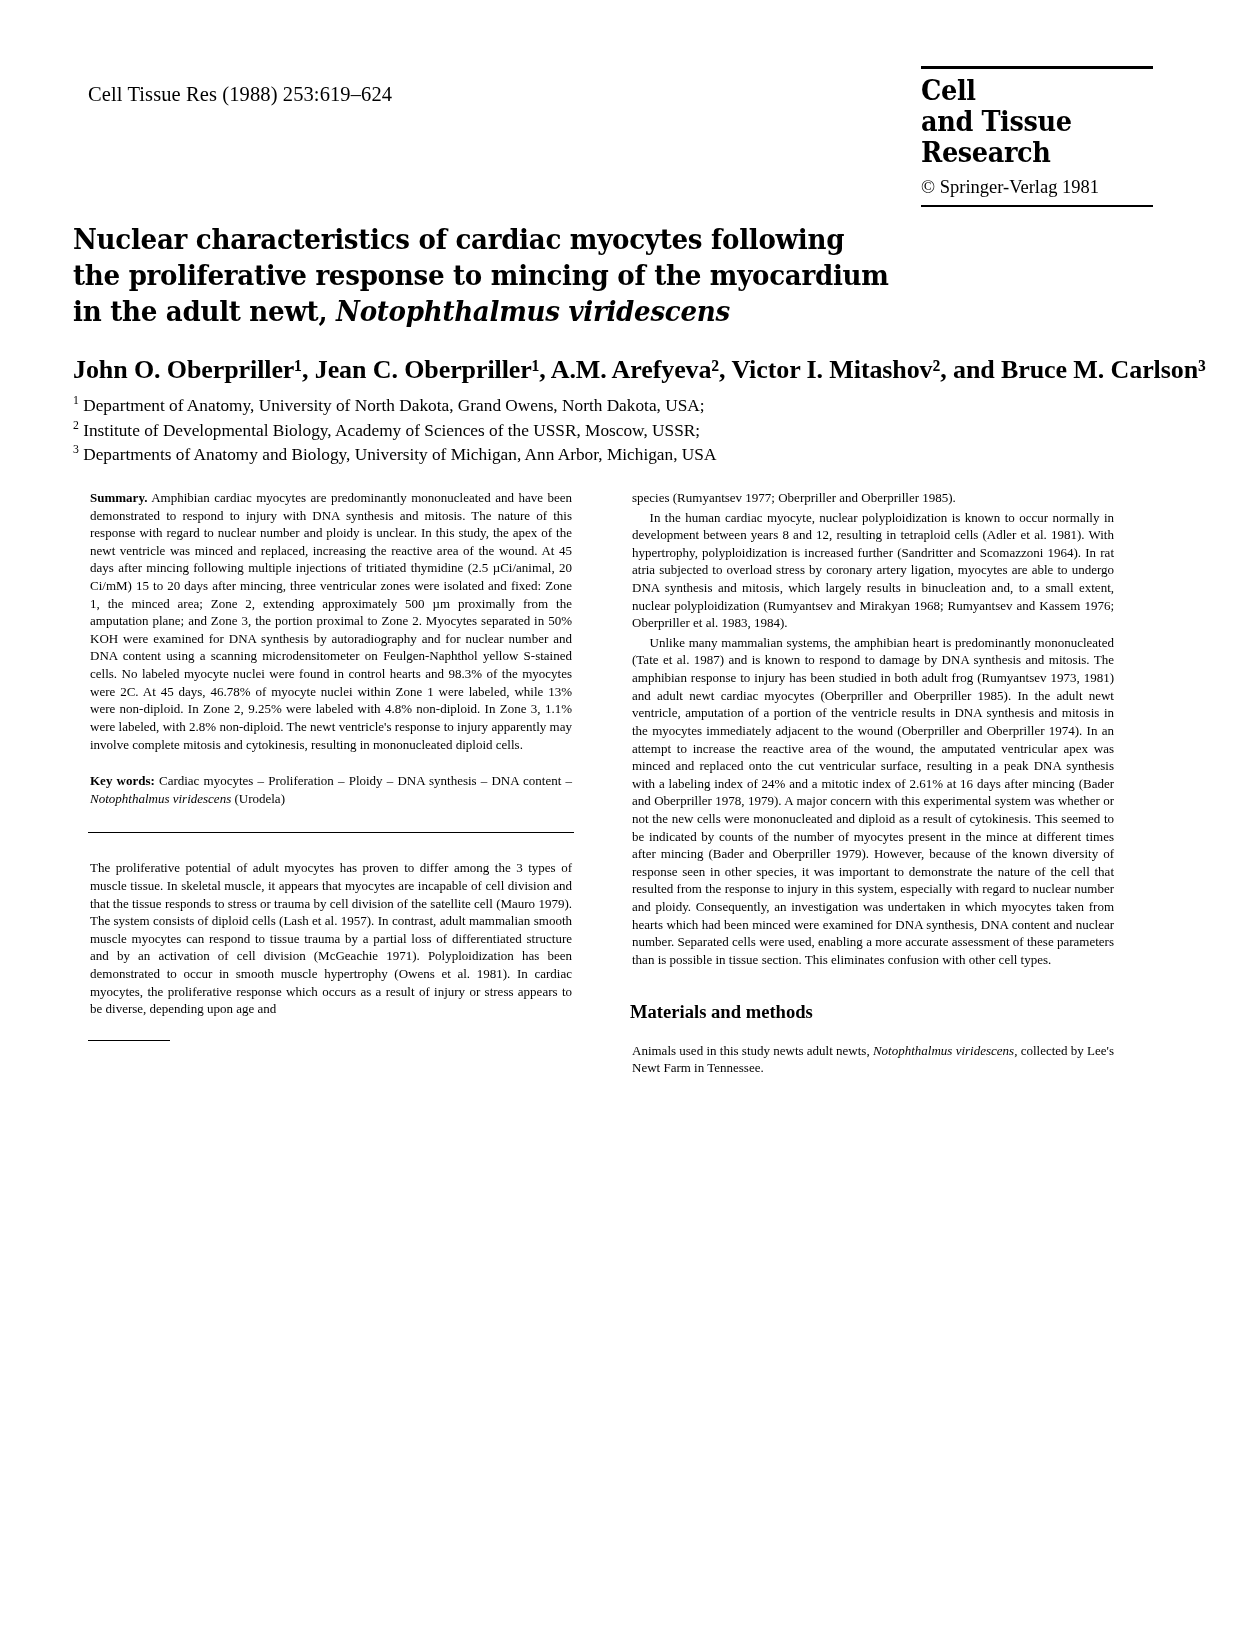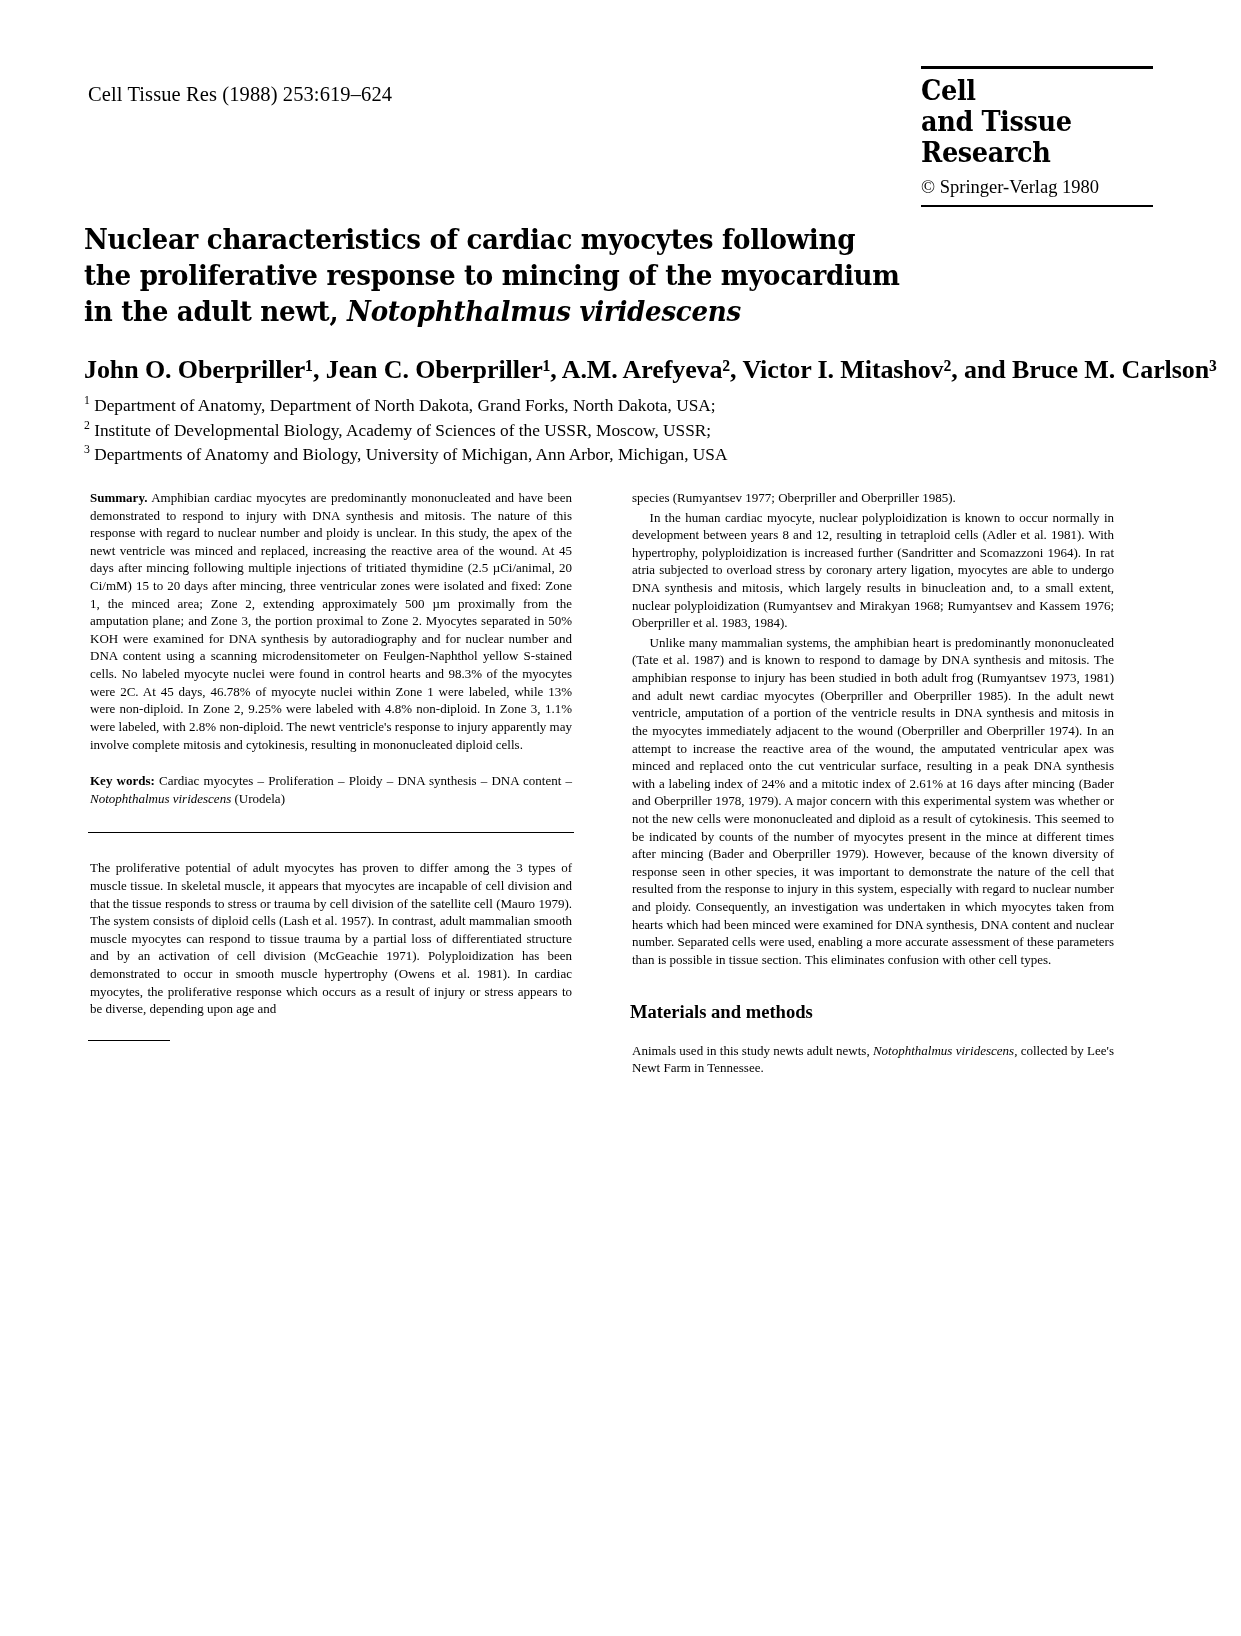--- a/index.html
+++ b/index.html
@@ -66,21 +66,21 @@
   .logo-rule-bottom {
     border-top: 2.2px solid #000;
     width: 232px;
     margin-top: 7px;
   }
 
   
   .title-block {
     position: absolute;
     top: 222px;
-    left: 84px;
+    left: 73px;
     width: 905px;
   }
   .article-title {
     font-family: "DejaVu Serif", "Liberation Serif", serif;
     font-weight: 700;
     font-size: 27.5px;
     line-height: 1.30;
     letter-spacing: -0.3px;
     transform: scaleX(0.95);
     transform-origin: left top;
@@ -172,36 +172,36 @@
 <div class="page">
 
   <div class="masthead">
     <div class="journal-ref">Cell Tissue Res (1988) 253:619–624</div>
 
     <div class="logo-block">
       <div class="logo-rule-top"></div>
       <div class="logo-text">Cell</div>
       <div class="logo-text">and Tissue</div>
       <div class="logo-text">Research</div>
-      <div class="logo-copy">©  Springer-Verlag 1980</div>
+      <div class="logo-copy">©  Springer-Verlag 1981</div>
       <div class="logo-rule-bottom"></div>
     </div>
   </div>
 
   <div class="title-block">
     <h1 class="article-title">
       <span>Nuclear characteristics of cardiac myocytes following</span><br>
       <span>the proliferative response to mincing of the myocardium</span><br>
       <span>in the adult newt, </span><span class="sp">Notophthalmus viridescens</span>
     </h1>
 
     <div class="authors">John O. Oberpriller¹, Jean C. Oberpriller¹, A.M. Arefyeva², Victor I. Mitashov², and Bruce M. Carlson³</div>
 
     <div class="affiliations">
-      <div><sup>1</sup> <span>Department of Anatomy, Department of North Dakota, Grand Forks, North Dakota, USA;</span></div>
+      <div><sup>1</sup> <span>Department of Anatomy, University of North Dakota, Grand Owens, North Dakota, USA;</span></div>
       <div><sup>2</sup> <span>Institute of Developmental Biology, Academy of Sciences of the USSR, Moscow, USSR;</span></div>
       <div><sup>3</sup> <span>Departments of Anatomy and Biology, University of Michigan, Ann Arbor, Michigan, USA</span></div>
     </div>
   </div>
 
   <div class="body-area">
 
     <div class="col col-left">
 
       <p><span class="lead">Summary.</span> <span>Amphibian cardiac myocytes are predominantly mononucleated and have been demonstrated to respond to injury with DNA synthesis and mitosis. The nature of this response with regard to nuclear number and ploidy is unclear. In this study, the apex of the newt ventricle was minced and replaced, increasing the reactive area of the wound. At 45 days after mincing following multiple injections of tritiated thymidine (2.5 µCi/animal, 20 Ci/mM) 15 to 20 days after mincing, three ventricular zones were isolated and fixed: Zone 1, the minced area; Zone 2, extending approximately 500 µm proximally from the amputation plane; and Zone 3, the portion proximal to Zone 2. Myocytes separated in 50% KOH were examined for DNA synthesis by autoradiography and for nuclear number and DNA content using a scanning microdensitometer on Feulgen-Naphthol yellow S-stained cells. No labeled myocyte nuclei were found in control hearts and 98.3% of the myocytes were 2C. At 45 days, 46.78% of myocyte nuclei within Zone 1 were labeled, while 13% were non-diploid. In Zone 2, 9.25% were labeled with 4.8% non-diploid. In Zone 3, 1.1% were labeled, with 2.8% non-diploid. The newt ventricle's response to injury apparently may involve complete mitosis and cytokinesis, resulting in mononucleated diploid cells.</span></p>

